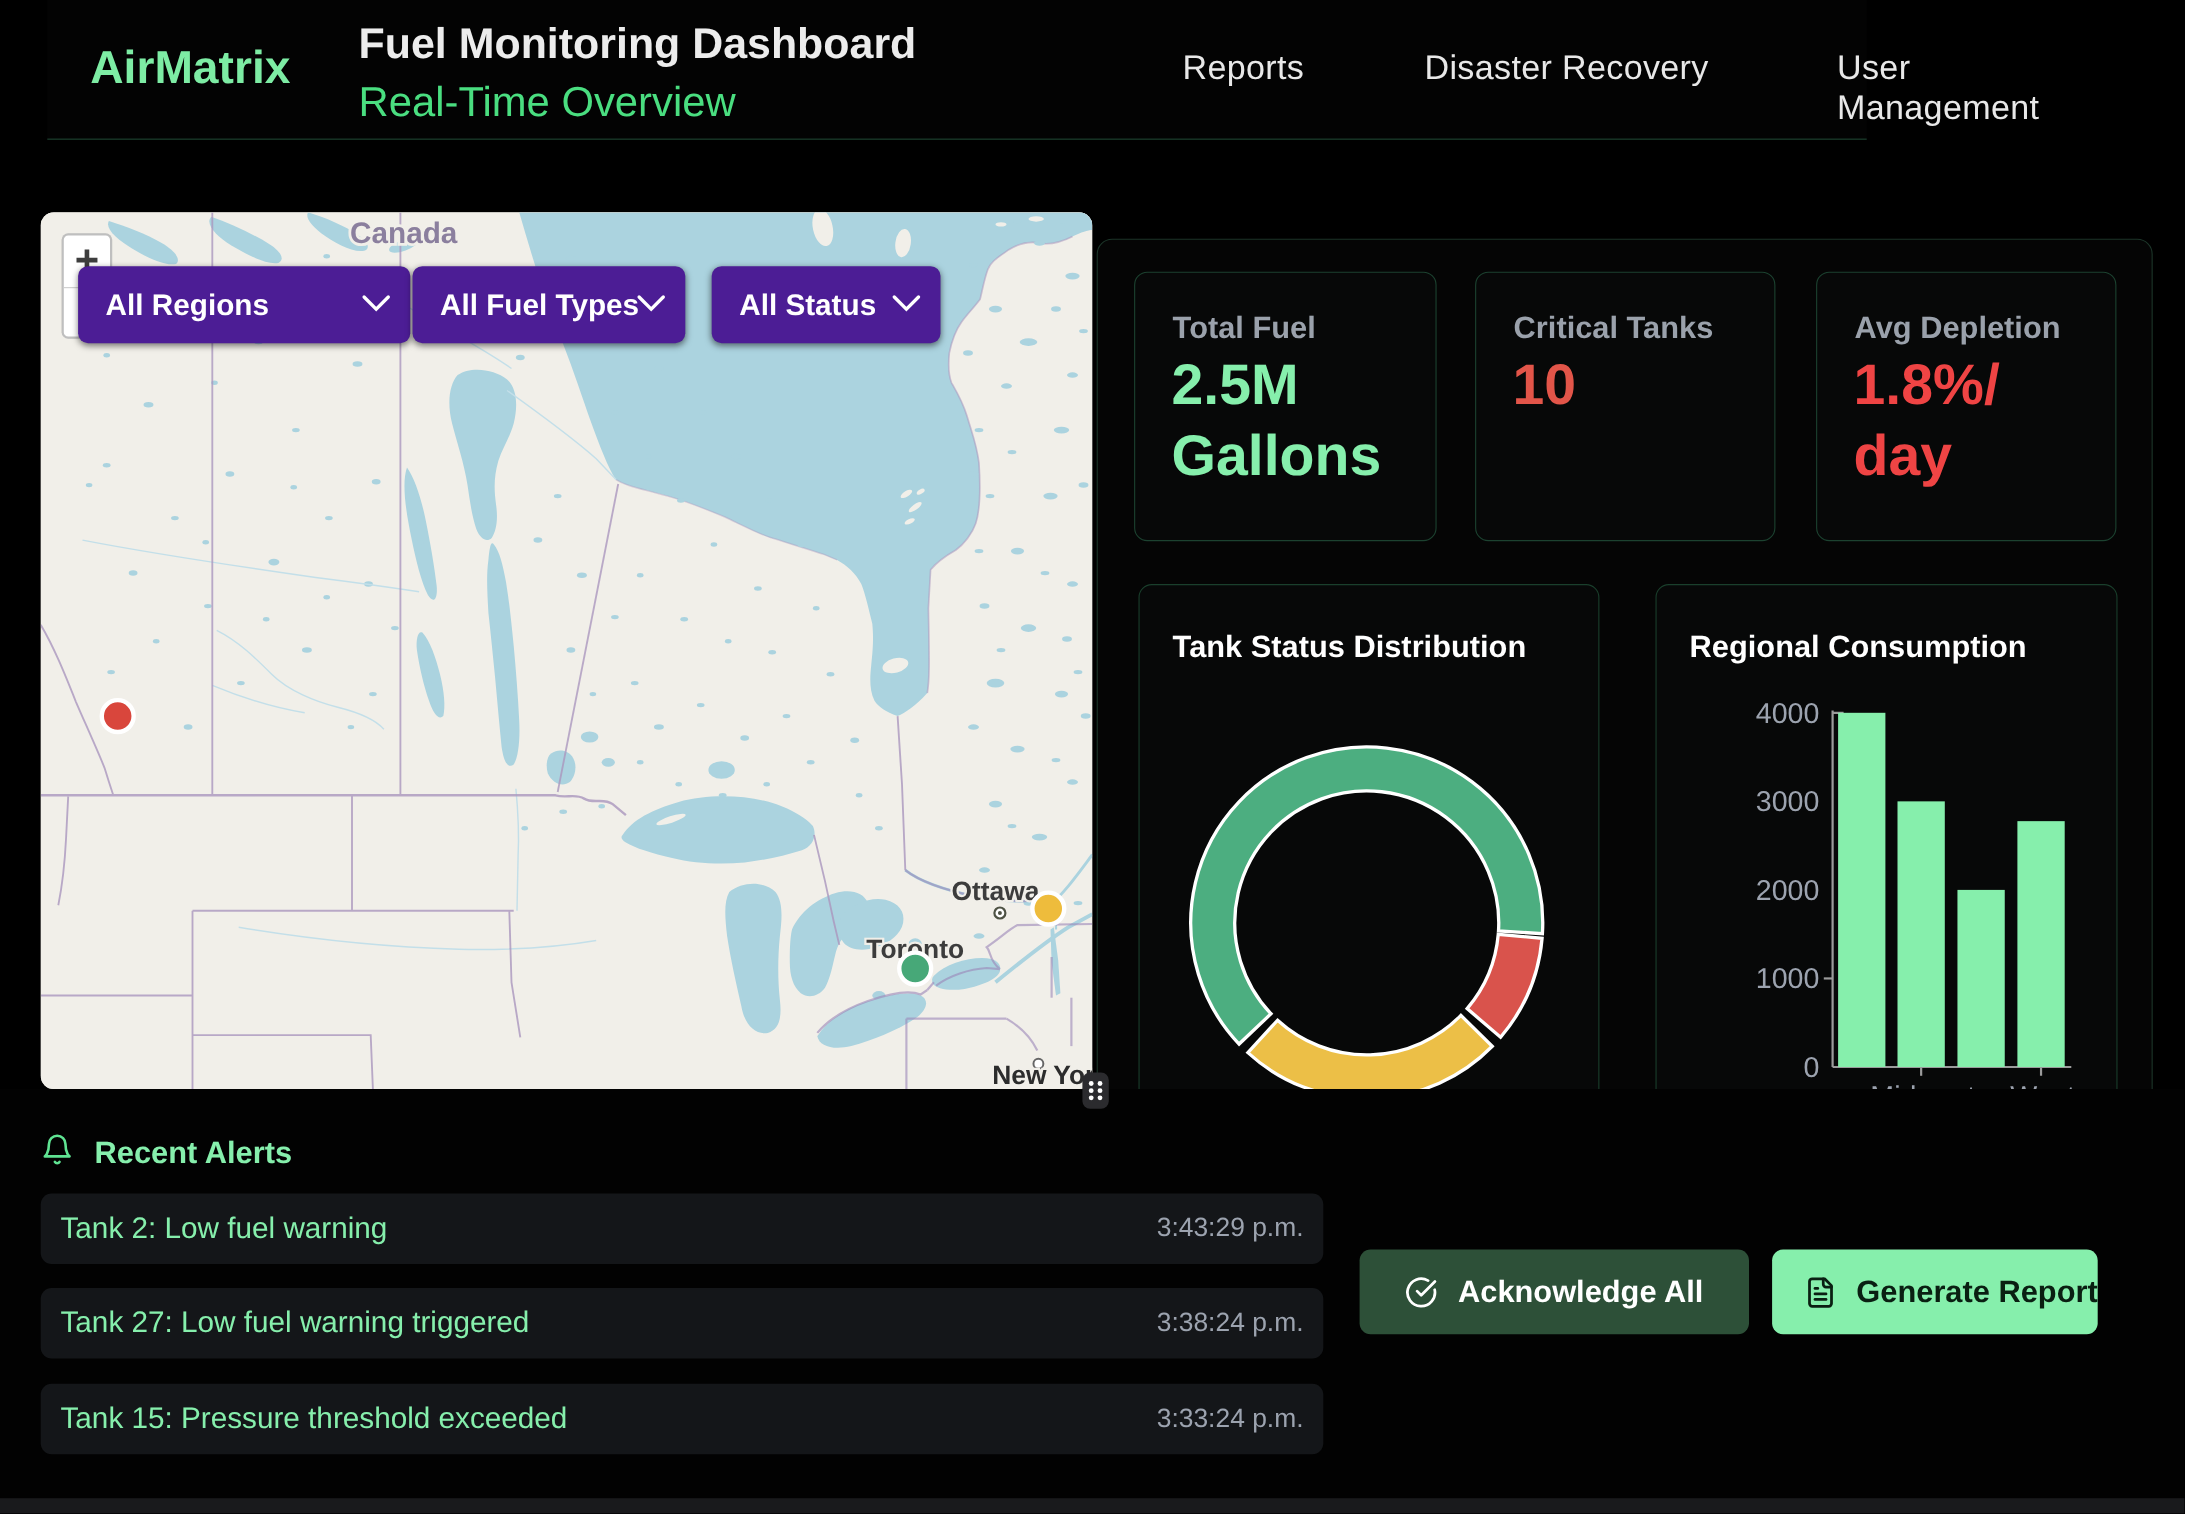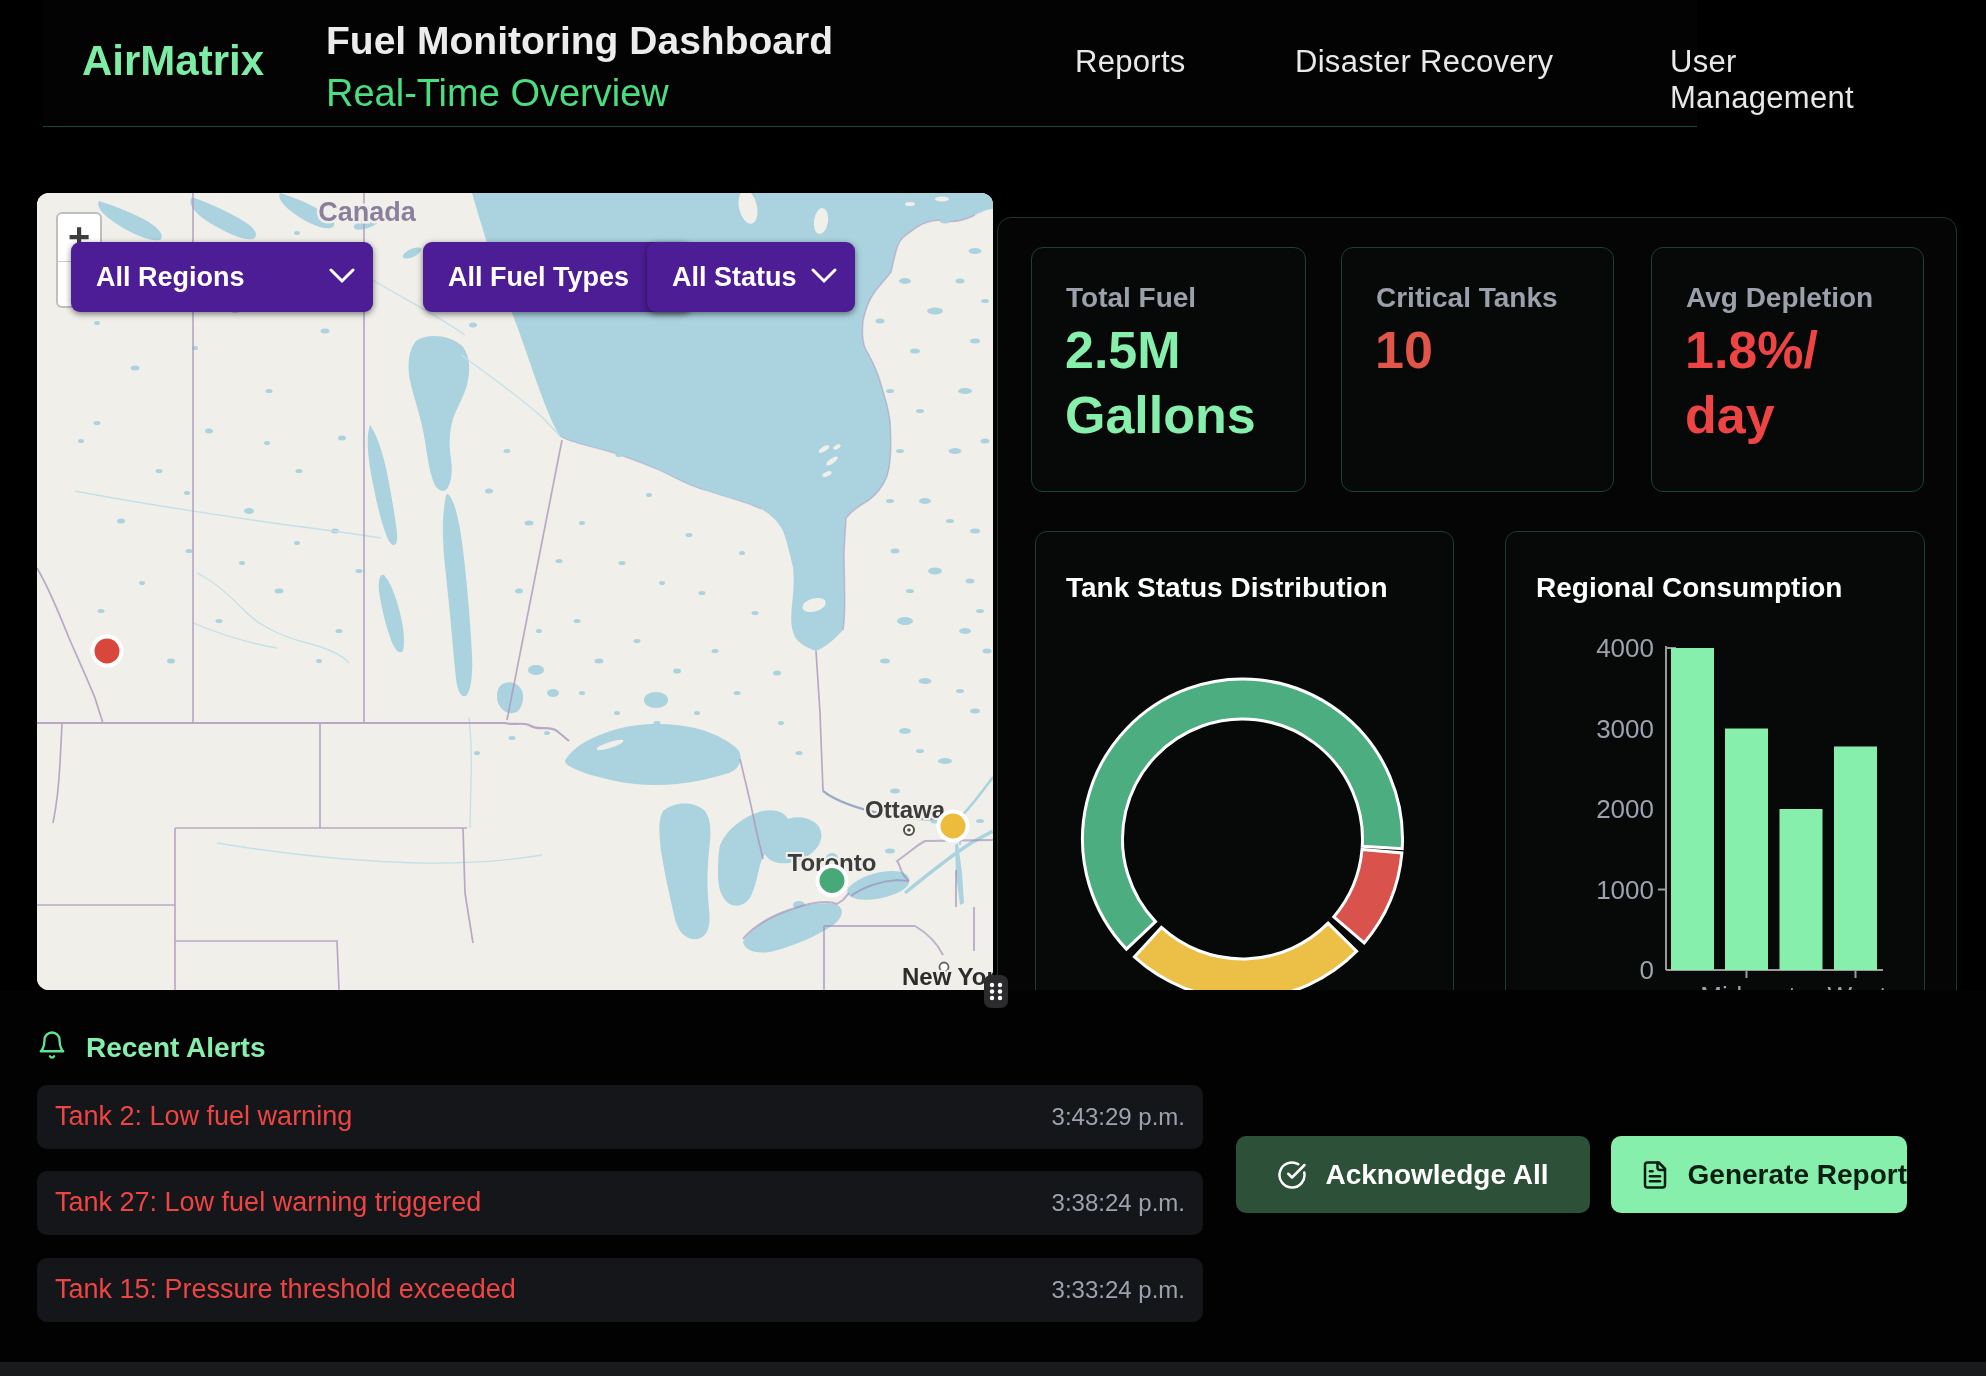--- a/index.html
+++ b/index.html
@@ -28,21 +28,21 @@
   .stat .slabel { position:absolute; left:34px; top:34px; font-size:28px; font-weight:600; color:#9aa1ab; }
   .stat .sval { position:absolute; left:33px; top:70px; font-size:52px; font-weight:bold; line-height:65px; }
   .chartcard { position:absolute; top:313px; height:520px; border:1.5px solid #1a3f2c; border-radius:12px; background:#070808; }
   .ctitle { position:absolute; left:30px; top:40px; font-size:28px; font-weight:bold; color:#fff; }
 
   
   #bottom { position:absolute; left:0; top:990px; width:1986px; height:372px; background:#020202; }
   #handle { position:absolute; left:984px; top:975px; width:24px; height:33px; background:#2b2b2e; border-radius:7px; z-index:5; }
   #alert-head { position:absolute; left:86px; top:1032px; font-size:28px; font-weight:bold; color:#86efac; }
   .arow { position:absolute; left:37px; width:1166px; height:64px; background:#141619; border-radius:10px; }
-  .arow .atext { position:absolute; left:18px; top:16px; font-size:27px; font-weight:500; color:#ef4444; }
+  .arow .atext { position:absolute; left:18px; top:16px; font-size:27px; font-weight:500; color:#86efac; }
   .arow .atime { position:absolute; right:18px; top:18px; font-size:24px; color:#9ca3af; }
   .btn { position:absolute; top:1136px; height:77px; border-radius:10px; display:flex; align-items:center; justify-content:center; font-size:28px; font-weight:bold; }
   #footer { position:absolute; left:0; top:1362px; width:1986px; height:14px; background:#191a1c; }
 </style>
 </head>
 <body>
 
 <div id="header">
   <div id="logo">AirMatrix</div>
   <div id="title">Fuel Monitoring Dashboard</div>
@@ -267,21 +267,21 @@
   <div id="zoomctl">
       <div class="plus">+</div>
       <div class="zline"></div>
     </div>
   <div class="dd" style="left:34px; width:302px;">
       <span class="lbl">All Regions</span>
     <svg width="26" height="16" viewBox="0 0 26 16">
         <path d="M2 2 L13 13 L24 2" stroke="#fff" stroke-width="3" fill="none" stroke-linecap="round"></path>
       </svg>
     </div>
-  <div class="dd" style="left:338px; width:269px;margin-left:48px;">
+  <div class="dd" style="left:338px; width:248px;">
       <span class="lbl">All Fuel Types</span>
     <svg width="26" height="16" viewBox="0 0 26 16">
         <path d="M2 2 L13 13 L24 2" stroke="#fff" stroke-width="3" fill="none" stroke-linecap="round"></path>
       </svg>
     </div>
   <div class="dd" style="left:610px; width:208px;">
       <span class="lbl">All Status</span>
     <svg width="26" height="16" viewBox="0 0 26 16">
         <path d="M2 2 L13 13 L24 2" stroke="#fff" stroke-width="3" fill="none" stroke-linecap="round"></path>
       </svg>

